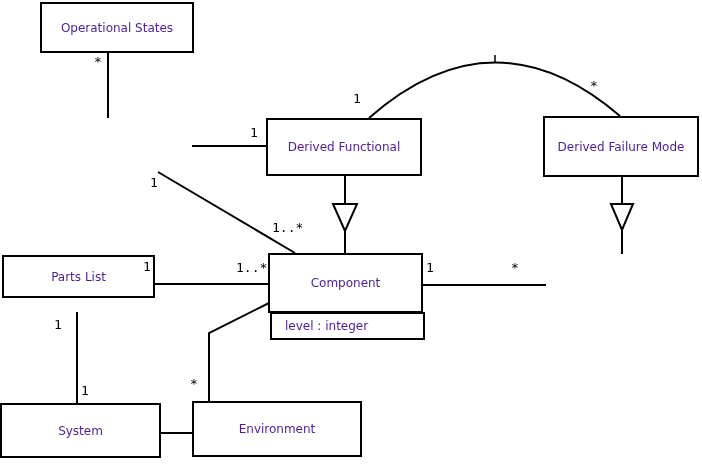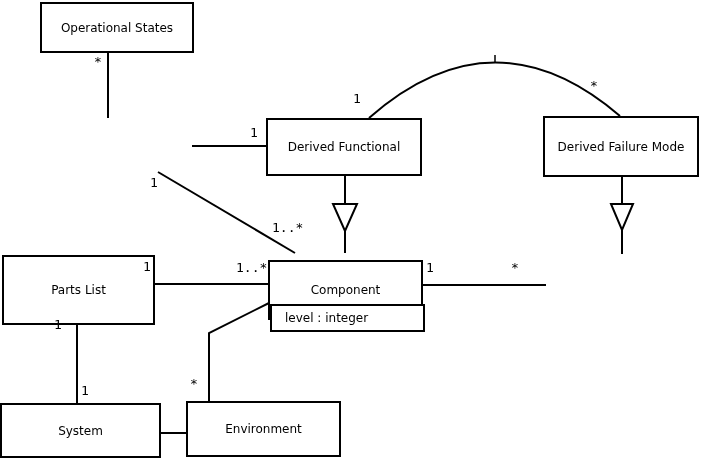--- a/index.html
+++ b/index.html
@@ -22,21 +22,21 @@
     box-sizing: border-box;
     border: 2px solid #000000;
     background: #ffffff;
     display: flex;
     align-items: center;
     justify-content: center;
     z-index: 1;
   }
   .node span {
     font-size: 12px;
-    color: #000000;
+    color: #4c1d95;
     white-space: nowrap;
   }
   .attr-compartment {
     justify-content: flex-start;
     padding-left: 13px;
   }
   .mult {
     position: absolute;
     z-index: 2;
     font-family: "DejaVu Sans Mono", monospace;
@@ -87,37 +87,37 @@
 
 
   <div class="node" style="left:266px;top:118px;width:156px;height:58px">
     <span>Derived Functional</span>
   </div>
 
   <div class="node" style="left:543px;top:116px;width:156px;height:61px">
     <span>Derived Failure Mode</span>
   </div>
 
-  <div class="node" style="left:2px;top:255px;width:153px;height:70px">
+  <div class="node" style="left:2px;top:255px;width:153px;height:43px">
     <span>Parts List</span>
   </div>
 
-  <div class="node" style="left:268px;top:260px;width:155px;height:60px">
+  <div class="node" style="left:268px;top:253px;width:155px;height:60px">
     <span>Component</span>
   </div>
-  <div class="node attr-compartment" style="left:270px;top:304px;width:155px;height:28px">
+  <div class="node attr-compartment" style="left:270px;top:312px;width:155px;height:28px">
     <span>level : integer</span>
   </div>
 
 
   <div class="node" style="left:0px;top:403px;width:161px;height:55px">
     <span>System</span>
   </div>
 
-  <div class="node" style="left:186px;top:401px;width:155px;height:56px">
+  <div class="node" style="left:192px;top:401px;width:170px;height:56px">
     <span>Environment</span>
   </div>
 
   <span class="mult" style="left:94px;top:55px">*</span>
   <span class="mult" style="left:250px;top:126px">1</span>
   <span class="mult" style="left:150px;top:176px">1</span>
   <span class="mult" style="left:272px;top:221px">1..*</span>
   <span class="mult" style="left:353px;top:92px">1</span>
   <span class="mult" style="left:590px;top:79px">*</span>
   <span class="mult" style="left:143px;top:260px">1</span>

